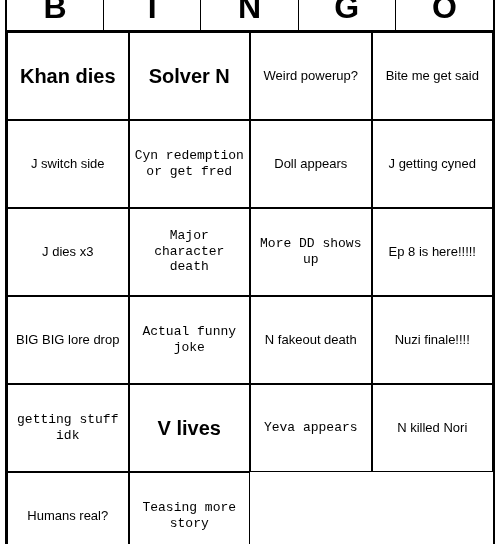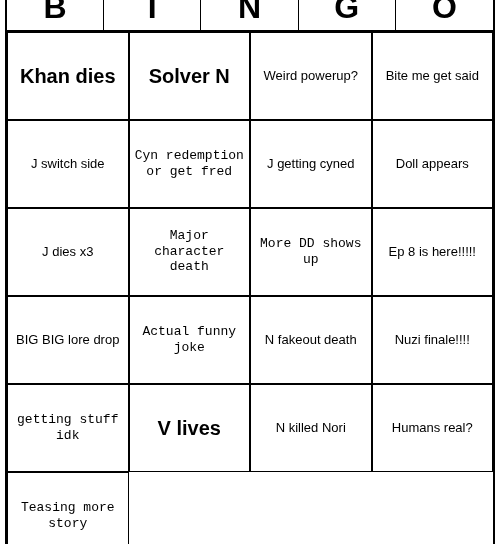--- a/index.html
+++ b/index.html
@@ -87,32 +87,33 @@
   </div>
   <div class="bingo-grid">
 
     <div class="bingo-cell large-text">Khan dies</div>
     <div class="bingo-cell large-text">Solver N</div>
     <div class="bingo-cell medium-text">Weird powerup?</div>
     <div class="bingo-cell medium-text">Bite me get said</div>
     <div class="bingo-cell medium-text">J switch side</div>
 
     <div class="bingo-cell small-text">Cyn redemption or get fred</div>
+    <div class="bingo-cell medium-text">Doll appears</div>
     <div class="bingo-cell medium-text">J getting cyned</div>
-    <div class="bingo-cell medium-text">Doll appears</div>
     <div class="bingo-cell medium-text">J dies x3</div>
 
     <div class="bingo-cell small-text">Major character death</div>
     <div class="bingo-cell small-text">More DD shows up</div>
     <div class="bingo-cell medium-text">Ep 8 is here!!!!!</div>
     <div class="bingo-cell medium-text">BIG BIG lore drop</div>
 
     <div class="bingo-cell small-text">Actual funny joke</div>
     <div class="bingo-cell medium-text">N fakeout death</div>
     <div class="bingo-cell medium-text">Nuzi finale!!!!</div>
     <div class="bingo-cell small-text">getting stuff idk</div>
 
     <div class="bingo-cell large-text">V lives</div>
+    <div class="bingo-cell small-text">Yeva appears</div>
     <div class="bingo-cell medium-text">N killed Nori</div>
     <div class="bingo-cell medium-text">Humans real?</div>
     <div class="bingo-cell small-text">Teasing more story</div>
   </div>
 </div>
 
 </body></html>

